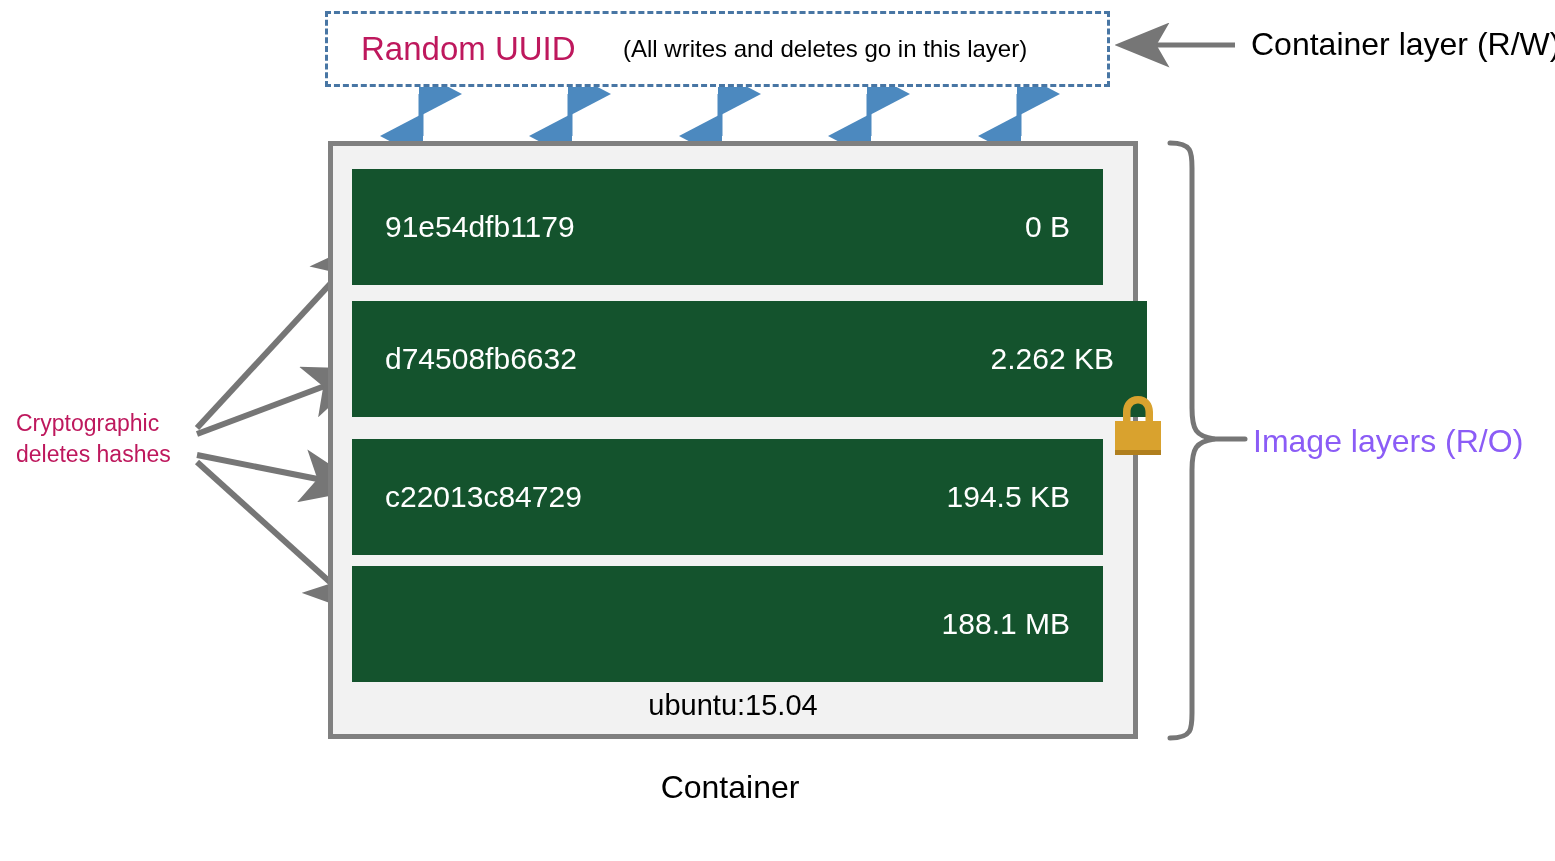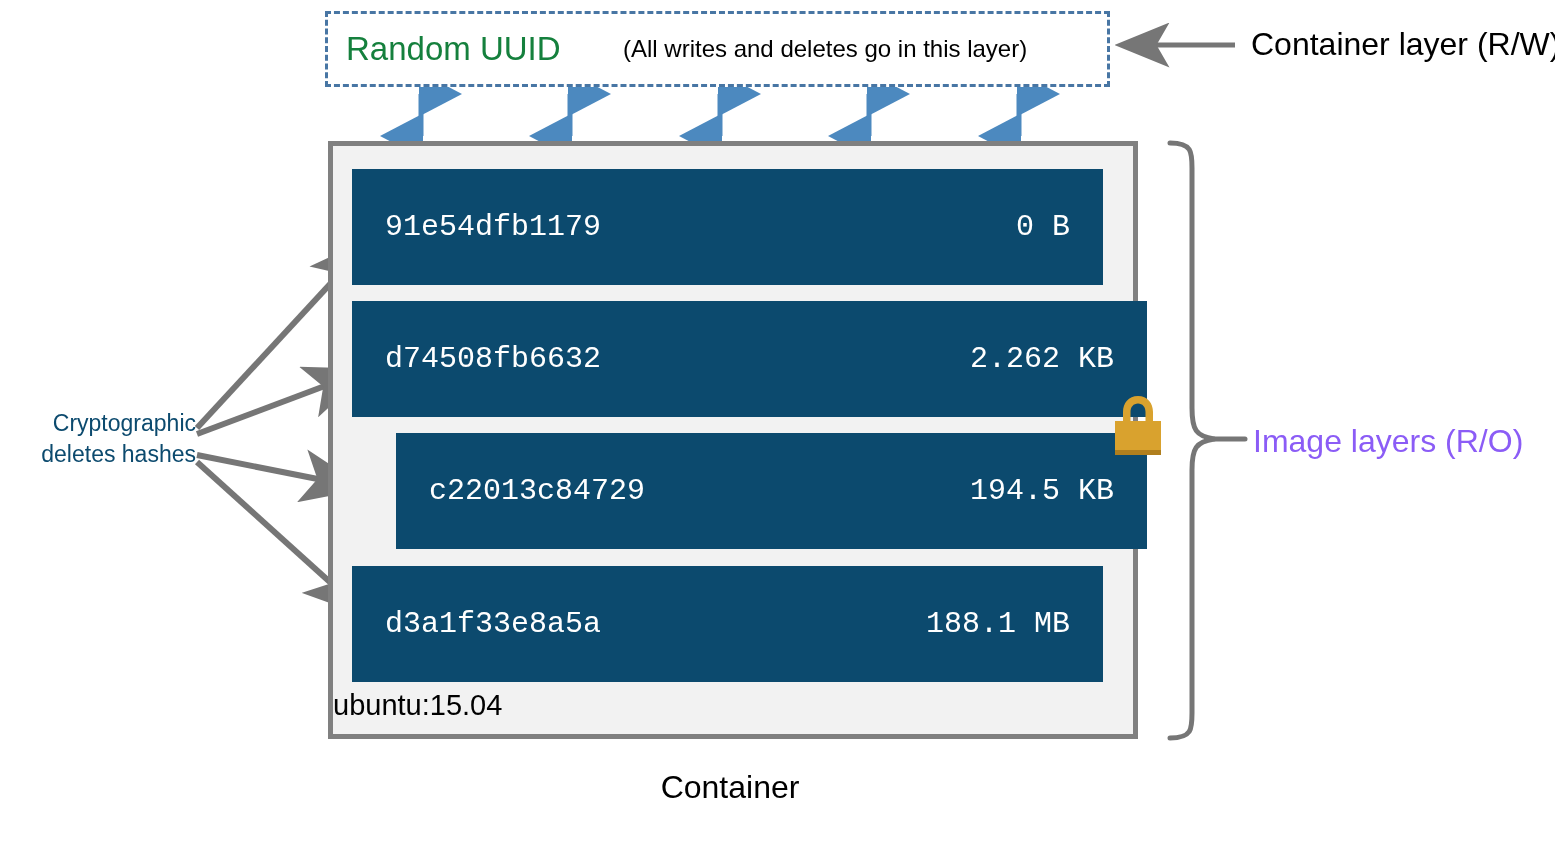--- a/index.html
+++ b/index.html
@@ -37,23 +37,23 @@
     width: 785px;
     height: 76px;
     box-sizing: border-box;
     border: 3px dashed #4876A4;
     background: #ffffff;
     display: flex;
     align-items: center;
   }
   .rw-uuid {
     position: absolute;
-    left: 18px;
+    left: 33px;
     font-size: 33px;
-    color: #15803d;
+    color: #be185d;
     white-space: nowrap;
   }
   .rw-note {
     position: absolute;
     left: 295px;
     font-size: 24px;
     color: #000000;
     white-space: nowrap;
   }
 
@@ -66,50 +66,50 @@
     height: 598px;
     box-sizing: border-box;
     border: 5px solid #808080;
     background: #F2F2F2;
   }
   .layer-bar {
     position: absolute;
     left: 19px;
     width: 751px;
     height: 116px;
-    background: #0c4a6e;
+    background: #14532d;
     color: #ffffff;
-    font-family: Liberation Mono, monospace;
   }
   .layer-bar .hash {
     position: absolute;
     left: 33px;
     top: 50%;
     transform: translateY(-50%);
     font-size: 30px;
     white-space: nowrap;
   }
   .layer-bar .size {
     position: absolute;
     right: 33px;
     top: 50%;
     transform: translateY(-50%);
     font-size: 30px;
     white-space: nowrap;
   }
   .layer-bar.l0 { top: 23px; }
   .layer-bar.l1 { top: 155px; padding-left: 44px; }
-  .layer-bar.l2 { top: 287px; margin-left: 44px; }
+  .layer-bar.l2 { top: 293px; }
   .layer-bar.l3 { top: 420px; }
 
   .image-tag {
     position: absolute;
     left: 0;
     right: 0;
     top: 543px;
+    text-align: center;
     font-size: 29px;
     color: #000000;
   }
 
   
   .label-container-layer {
     position: absolute;
     left: 1251px;
     top: 26px;
     font-size: 32px;
@@ -122,24 +122,24 @@
     top: 423px;
     font-size: 32px;
     color: #8b5cf6;
     white-space: nowrap;
   }
   .label-hashes {
     position: absolute;
     left: 16px;
     top: 408px;
     width: 180px;
-    text-align: right;
+    text-align: left;
     font-size: 23px;
     line-height: 1.35;
-    color: #0c4a6e;
+    color: #be185d;
   }
   .caption {
     position: absolute;
     left: 325px;
     top: 766px;
     width: 810px;
     text-align: center;
     font-size: 32px;
     line-height: 1.33;
     color: #000000;
@@ -217,21 +217,20 @@
       <span class="hash">d74508fb6632</span>
       <span class="size">2.262 KB</span>
     </div>
 
     <div class="layer-bar l2">
       <span class="hash">c22013c84729</span>
       <span class="size">194.5 KB</span>
     </div>
 
     <div class="layer-bar l3">
-      <span class="hash">d3a1f33e8a5a</span>
       <span class="size">188.1 MB</span>
     </div>
 
     <div class="image-tag">ubuntu:15.04</div>
   </div>
 
   <svg class="padlock" viewBox="0 0 54 66">
     <path d="M27 4
              C17.5 4 12 11 12 20
              L12 31

